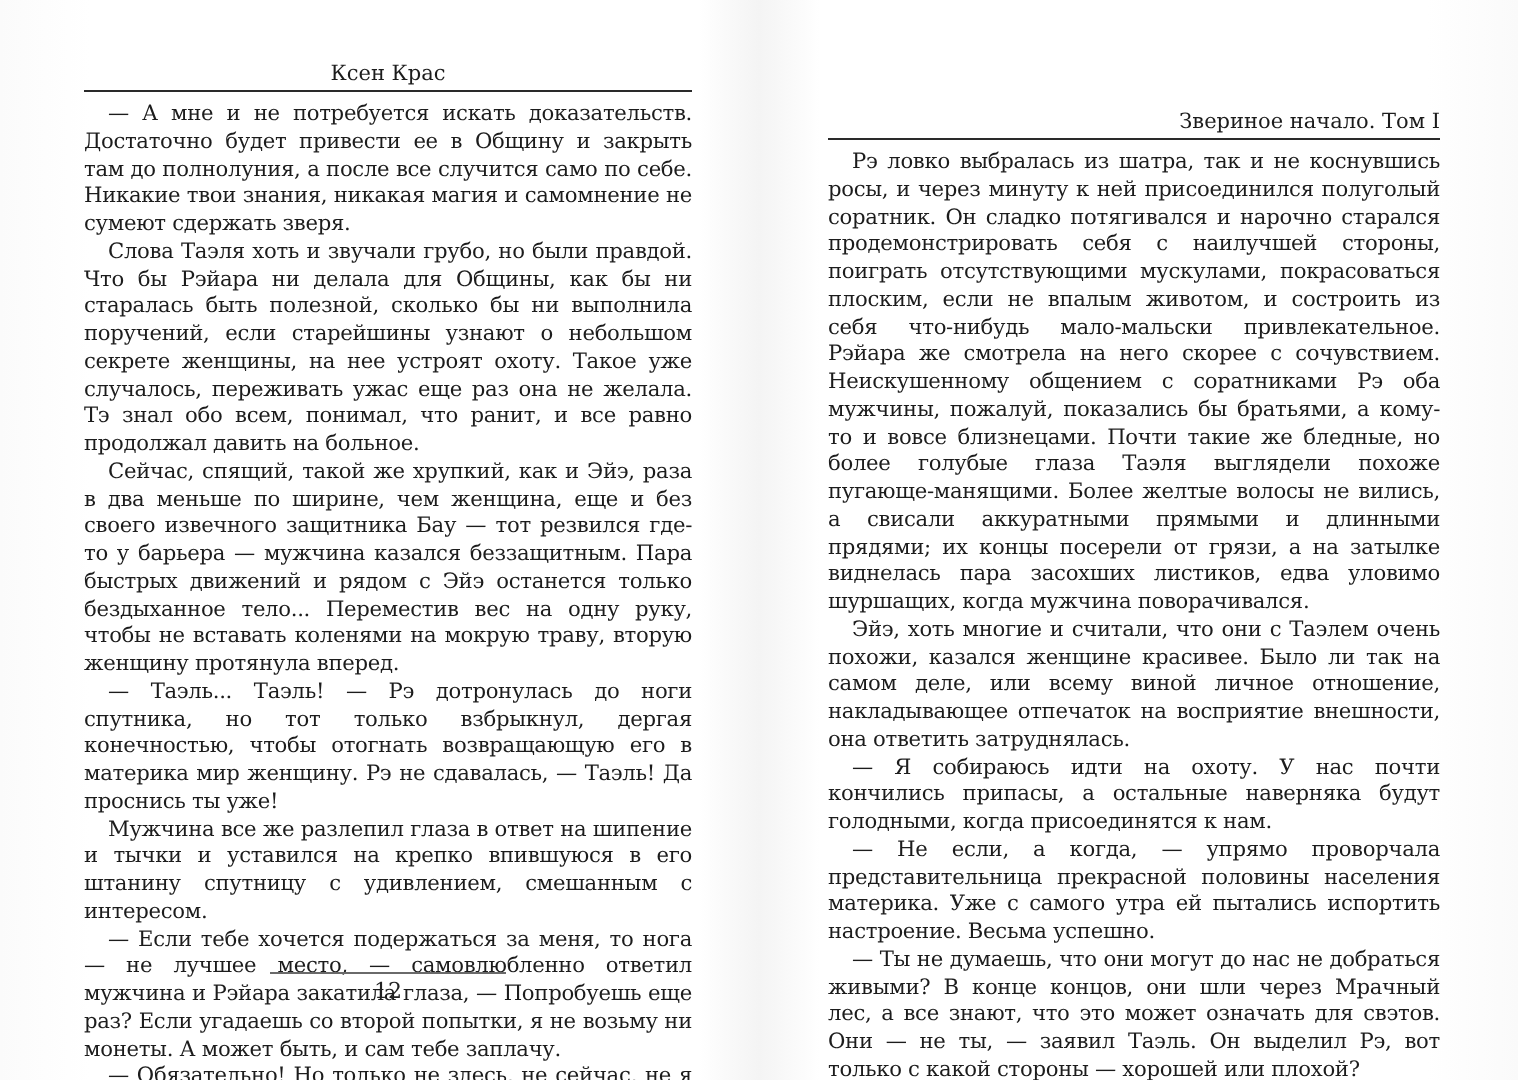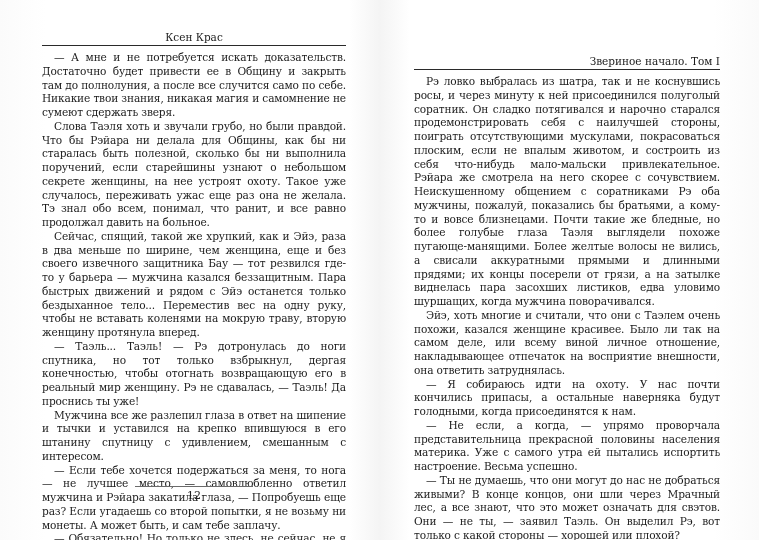--- a/index.html
+++ b/index.html
@@ -82,21 +82,21 @@
 <body>
 
 <div class="spread">
 
   <div class="page left">
     <div class="running-head">Ксен Крас</div>
     <div class="text">
       <p>— А мне и не потребуется искать доказательств. Достаточно будет привести ее в Общину и закрыть там до полнолуния, а после все случится само по себе. Никакие твои знания, никакая магия и самомнение не сумеют сдержать зверя.</p>
       <p>Слова Таэля хоть и звучали грубо, но были правдой. Что бы Рэйара ни делала для Общины, как бы ни старалась быть полезной, сколько бы ни выполнила поручений, если старейшины узнают о небольшом секрете женщины, на нее устроят охоту. Такое уже случалось, переживать ужас еще раз она не желала. Тэ знал обо всем, понимал, что ранит, и все равно продолжал давить на больное.</p>
       <p>Сейчас, спящий, такой же хрупкий, как и Эйэ, раза в два меньше по ширине, чем женщина, еще и без своего извечного защитника Бау — тот резвился где-то у барьера — мужчина казался беззащитным. Пара быстрых движений и рядом с Эйэ останется только бездыханное тело... Переместив вес на одну руку, чтобы не вставать коленями на мокрую траву, вторую женщину протянула вперед.</p>
-      <p>— Таэль... Таэль! — Рэ дотронулась до ноги спутника, но тот только взбрыкнул, дергая конечностью, чтобы отогнать возвращающую его в реальный мир женщину. Рэ не сдавалась, — Таэль! Да проснись ты уже!</p>
+      <p>— Таэль... Таэль! — Рэ дотронулась до ноги спутника, но тот только взбрыкнул, дергая конечностью, чтобы отогнать возвращающую его в материка мир женщину. Рэ не сдавалась, — Таэль! Да проснись ты уже!</p>
       <p>Мужчина все же разлепил глаза в ответ на шипение и тычки и уставился на крепко впившуюся в его штанину спутницу с удивлением, смешанным с интересом.</p>
       <p>— Если тебе хочется подержаться за меня, то нога — не лучшее место, — самовлюбленно ответил мужчина и Рэйара закатила глаза, — Попробуешь еще раз? Если угадаешь со второй попытки, я не возьму ни монеты. А может быть, и сам тебе заплачу.</p>
       <p>— Обязательно! Но только не здесь, не сейчас, не я и не с тобой, — девушка убрала руку, — Вылезай.</p>
     </div>
     <div class="footer">
       <span class="rule"></span>
       <span class="folio">12</span>
     </div>
   </div>
 

